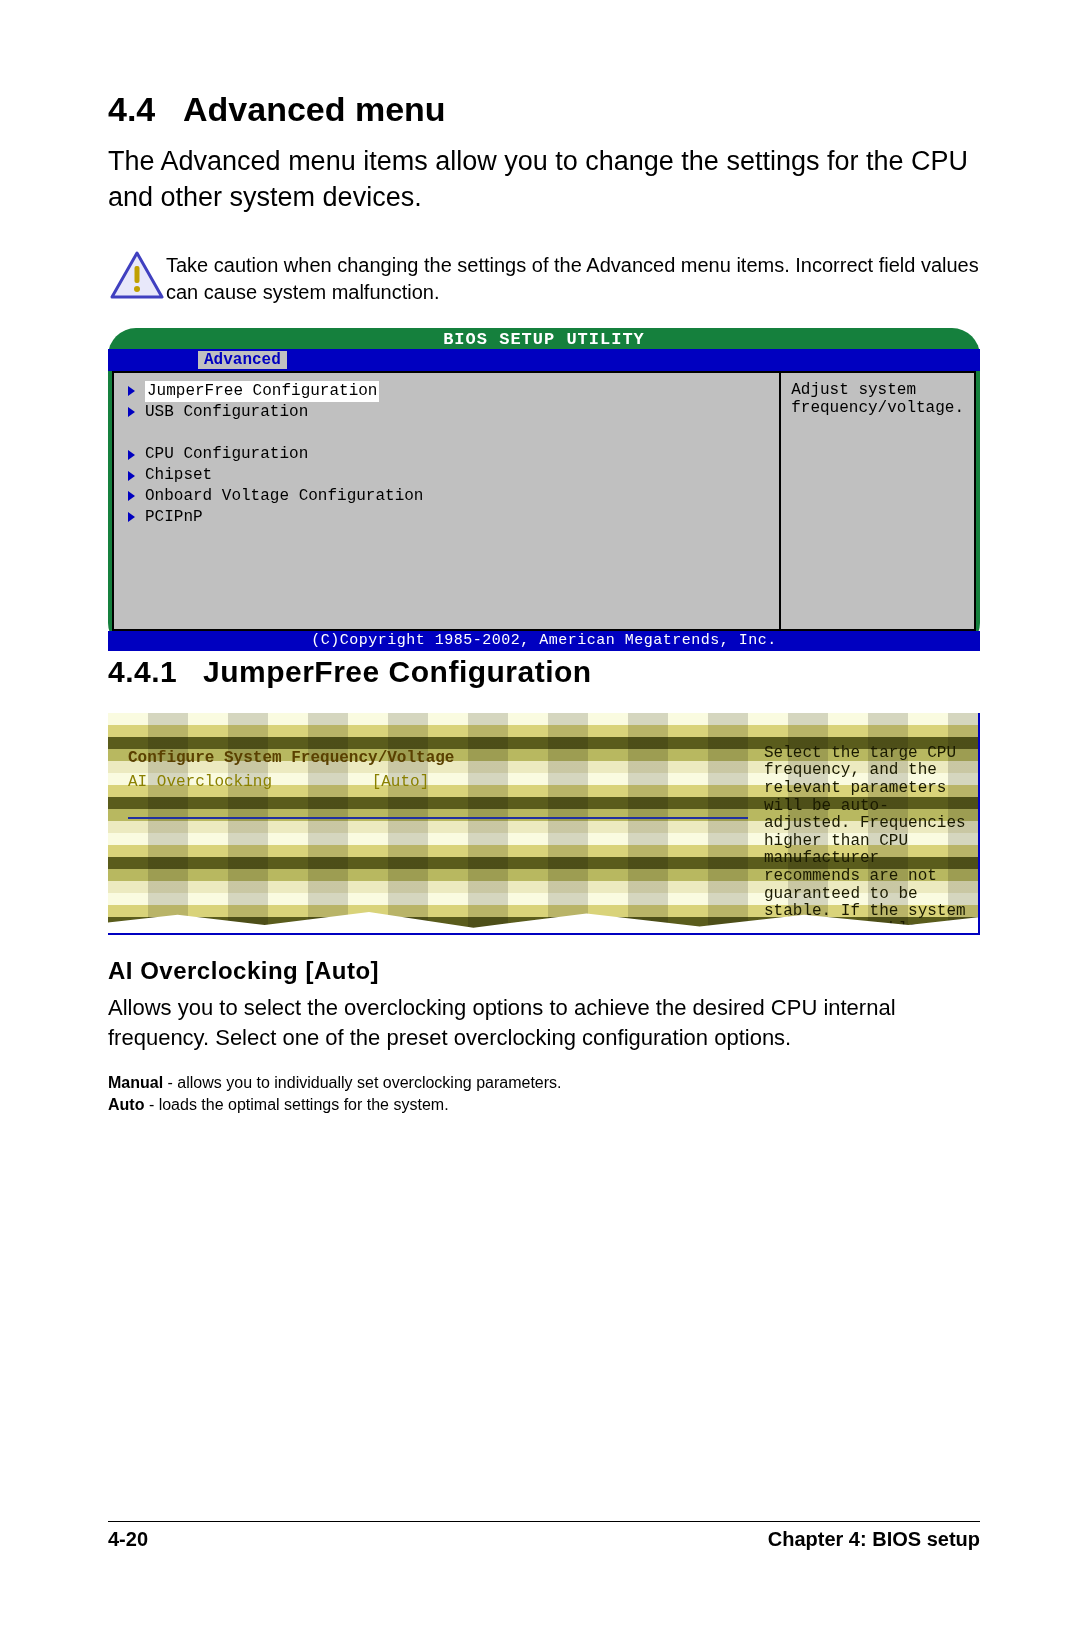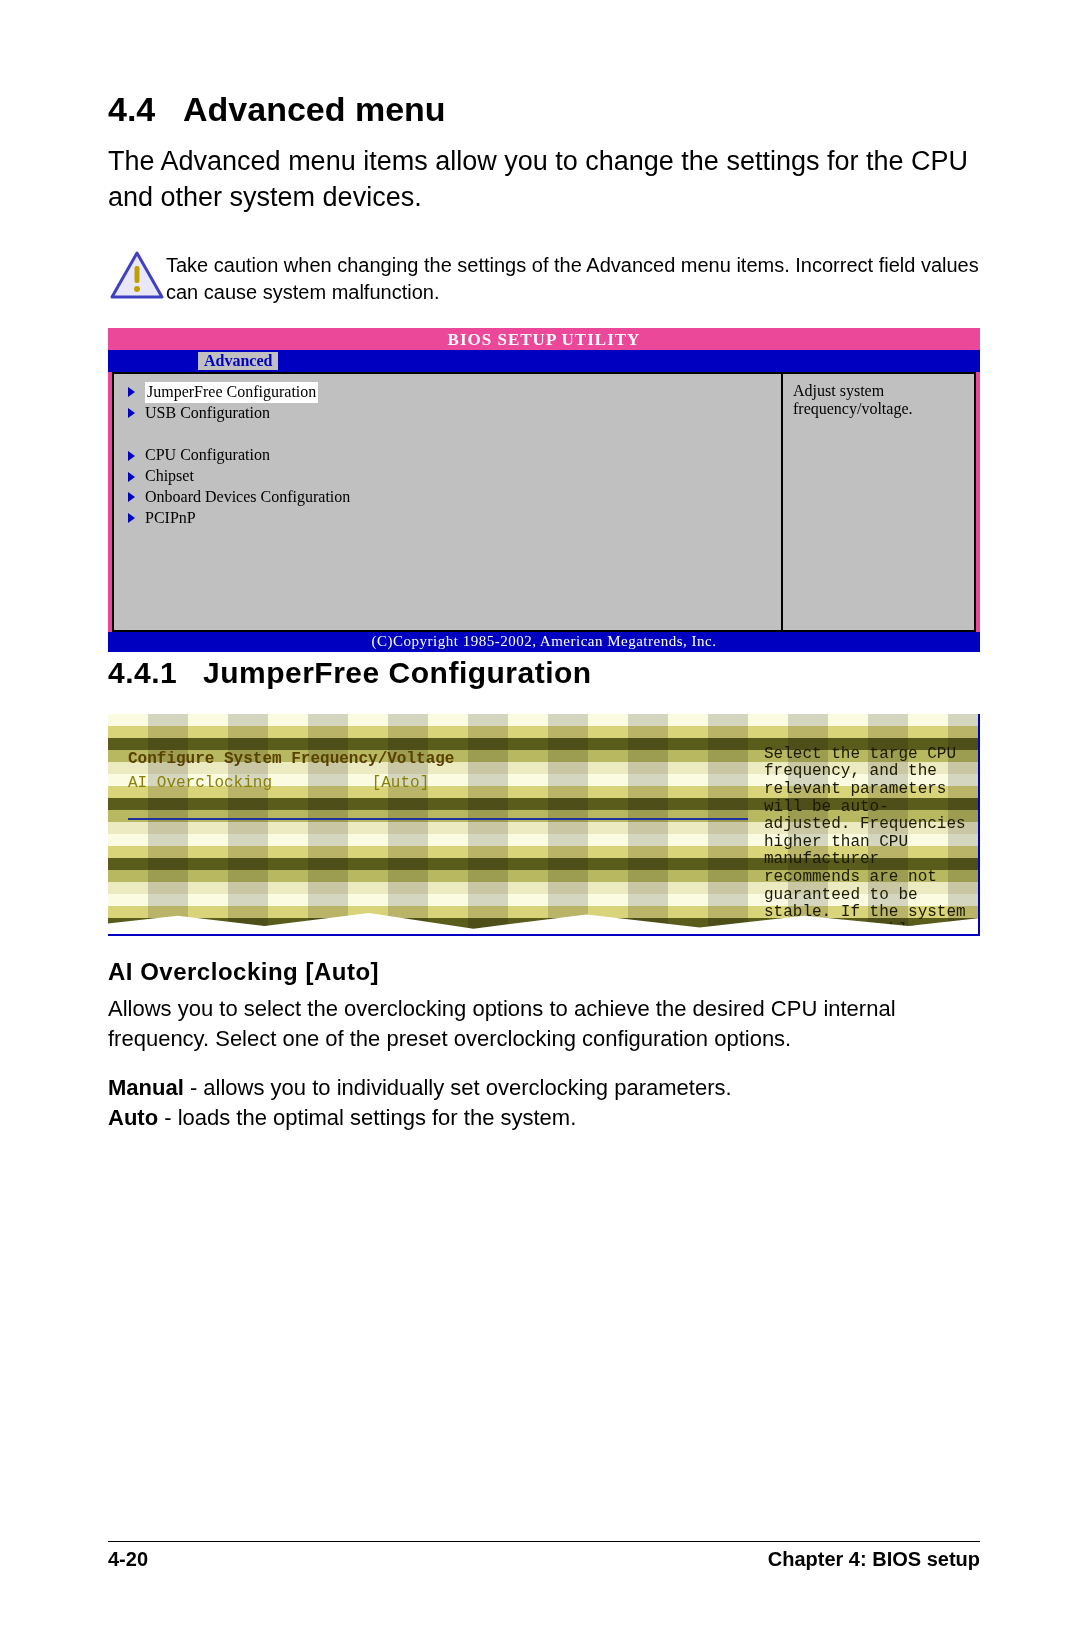--- a/index.html
+++ b/index.html
@@ -37,24 +37,25 @@
   }
   .caution-text {
     font-size: 20px;
     line-height: 1.35;
     padding-top:2px;
   }
 
   
   .bios-box {
     width: 100%;
-    background: #ec4899;
-    font-family: Liberation Serif, serif;
+    background: #15803d;
+    font-family: Liberation Mono, monospace;
     font-size: 16px;
     position: relative;
+    border-radius: 28px;
   }
   .bios-header {
     color: #fff;
     font-weight: bold;
     letter-spacing: 1px;
     text-align:center;
     padding-top:2px;
     font-size:17px;
   }
   .bios-tabstrip {
@@ -182,29 +183,29 @@
     letter-spacing:0.5px;
     margin-top:22px;
     margin-bottom:8px;
   }
   .body-para {
     font-size:22px;
     line-height:1.35;
     margin-bottom:20px;
   }
   .opt-list .opt-line {
-    font-size:22px;
+    font-size:16px;
     line-height:1.35;
   }
   .opt-list .bold { font-weight:bold; }
 
   .footer {
     position:absolute;
     left:108px; right:100px;
-    bottom:56px;
+    bottom:76px;
   }
   .footer-rule {
     border-top:1px solid #000;
     margin-bottom:6px;
   }
   .footer-row {
     display:flex; justify-content:space-between;
     font-size:20px; font-weight:bold;
   }
 </style>
@@ -249,21 +250,21 @@
         <div class="bios-item">
             <span class="bios-arrow"></span>
             <span>CPU Configuration</span>
           </div>
         <div class="bios-item">
             <span class="bios-arrow"></span>
             <span>Chipset</span>
           </div>
         <div class="bios-item">
             <span class="bios-arrow"></span>
-            <span>Onboard Devices Configuration</span>
+            <span>Onboard Voltage Configuration</span>
           </div>
         <div class="bios-item">
             <span class="bios-arrow"></span>
             <span>PCIPnP</span>
           </div>
       </div>
       <div class="bios-right">
         <div>Adjust system frequency/voltage.</div>
       </div>
     </div>

